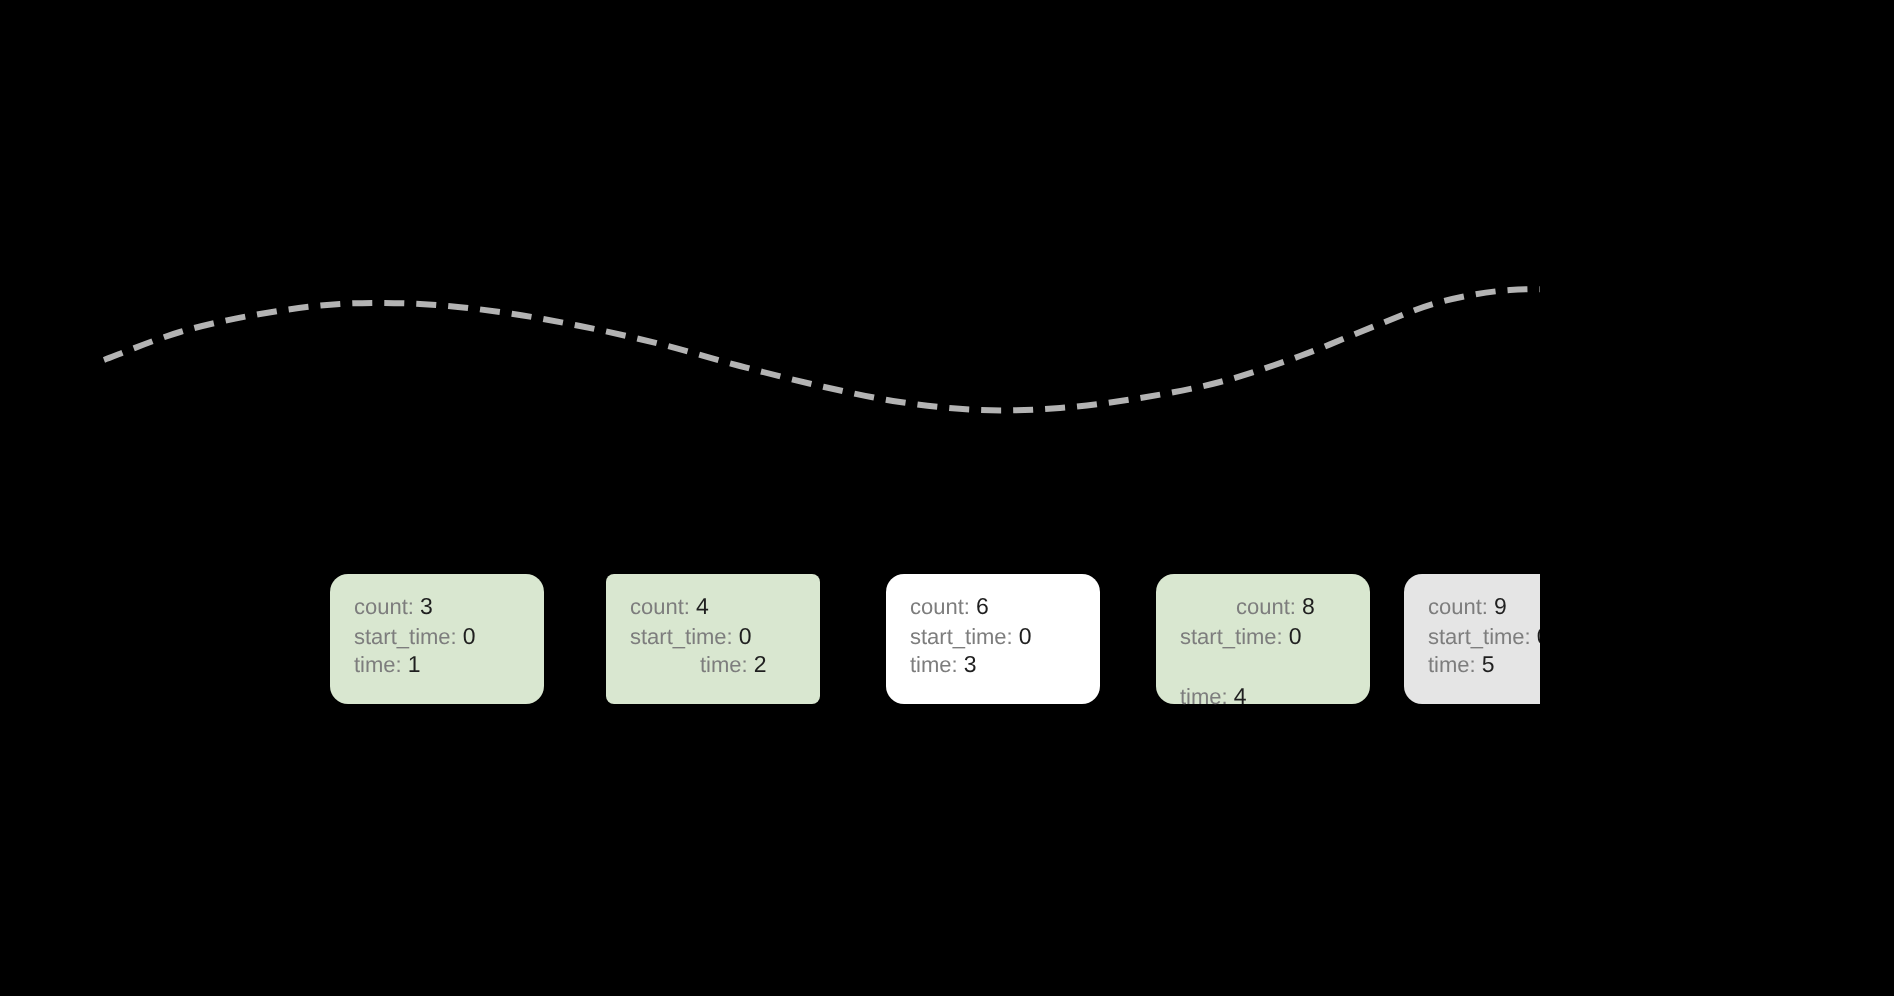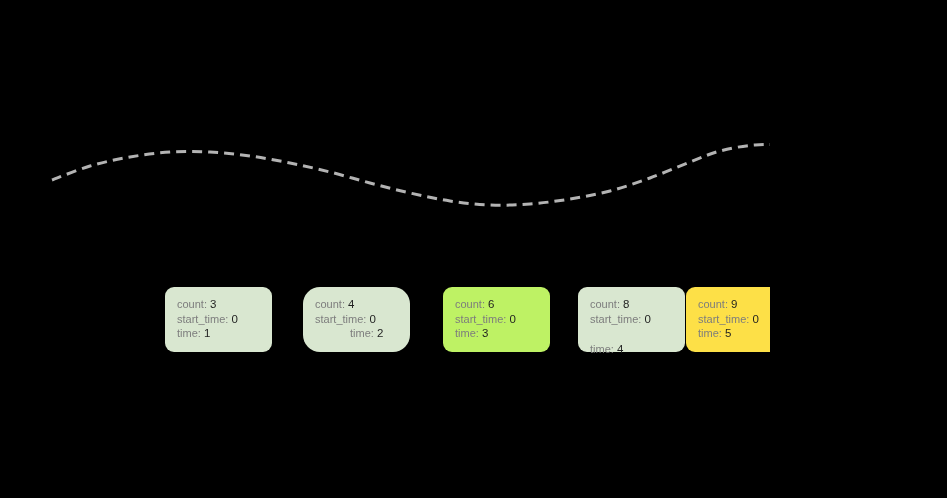--- a/index.html
+++ b/index.html
@@ -52,35 +52,35 @@
   <svg id="trend-svg" viewBox="0 0 947 498" preserveAspectRatio="none">
     <path id="trend-path" fill="none" stroke-linecap="butt" stroke-linejoin="round" d="M 52 180 C 58.33 177.67, 77.00 169.83, 90 166 C 103.00 162.17, 116.67 159.33, 130 157 C 143.33 154.67, 156.67 152.83, 170 152 C 183.33 151.17, 196.67 151.33, 210 152 C 223.33 152.67, 236.67 154.17, 250 156 C 263.33 157.83, 276.67 160.33, 290 163 C 303.33 165.67, 316.67 168.67, 330 172 C 343.33 175.33, 356.67 179.50, 370 183 C 383.33 186.50, 396.67 190.00, 410 193 C 423.33 196.00, 436.67 199.00, 450 201 C 463.33 203.00, 476.67 204.50, 490 205 C 503.33 205.50, 516.67 205.00, 530 204 C 543.33 203.00, 556.67 201.17, 570 199 C 583.33 196.83, 596.67 194.50, 610 191 C 623.33 187.50, 636.67 182.83, 650 178 C 663.33 173.17, 678.33 166.50, 690 162 C 701.67 157.50, 709.17 153.83, 720 151 C 730.83 148.17, 743.33 145.83, 755 145 C 766.67 144.17, 779.17 144.50, 790 146 C 800.83 147.50, 810.83 150.50, 820 154 C 829.17 157.50, 837.50 163.17, 845 167 C 852.50 170.83, 857.50 175.33, 865 177 C 872.50 178.67, 881.67 177.67, 890 177 C 898.33 176.33, 908.33 173.83, 915 173 C 921.67 172.17, 927.50 172.17, 930 172" stroke="#b3b3b3" stroke-width="3" stroke-dasharray="10 6"></path>
   </svg>
 
   <div id="cards-layer">
       <div class="card" style="left: 165px; top: 287px; background: rgb(217, 231, 208); border-radius: 9px;">
         <div class="card-line" style="color: rgb(125, 125, 125);"><span class="lbl">count:</span> <span class="val" style="color: rgb(31, 31, 31);">3</span></div>
         <div class="card-line" style="color: rgb(125, 125, 125);"><span class="lbl">start_time:</span> <span class="val" style="color: rgb(31, 31, 31);">0</span></div>
         <div class="card-line" style="color: rgb(125, 125, 125);"><span class="lbl">time:</span> <span class="val" style="color: rgb(31, 31, 31);">1</span></div>
       </div>
-      <div class="card" style="left: 303px; top: 287px; background: rgb(217, 231, 208); border-radius: 17px;">
+      <div class="card" style="left: 303px; top: 287px; background: rgb(217, 231, 208); border-radius: 4px;">
         <div class="card-line" style="color: rgb(125, 125, 125);"><span class="lbl">count:</span> <span class="val" style="color: rgb(31, 31, 31);">4</span></div>
         <div class="card-line" style="color: rgb(125, 125, 125);"><span class="lbl">start_time:</span> <span class="val" style="color: rgb(31, 31, 31);">0</span></div>
         <div class="card-line" style="color: rgb(125, 125, 125); margin-left: 35px;"><span class="lbl">time:</span> <span class="val" style="color: rgb(31, 31, 31);">2</span></div>
       </div>
-      <div class="card" style="left: 443px; top: 287px; background: #bef264; border-radius: 9px;">
+      <div class="card" style="left: 443px; top: 287px; background: #ffffff; border-radius: 9px;">
         <div class="card-line" style="color: rgb(125, 125, 125);"><span class="lbl">count:</span> <span class="val" style="color: rgb(31, 31, 31);">6</span></div>
         <div class="card-line" style="color: rgb(125, 125, 125);"><span class="lbl">start_time:</span> <span class="val" style="color: rgb(31, 31, 31);">0</span></div>
         <div class="card-line" style="color: rgb(125, 125, 125);"><span class="lbl">time:</span> <span class="val" style="color: rgb(31, 31, 31);">3</span></div>
       </div>
       <div class="card" style="left: 578px; top: 287px; background: rgb(217, 231, 208); border-radius: 9px;">
-        <div class="card-line" style="color: rgb(125, 125, 125);"><span class="lbl">count:</span> <span class="val" style="color: rgb(31, 31, 31);">8</span></div>
+        <div class="card-line" style="color: rgb(125, 125, 125); margin-left: 28px;"><span class="lbl">count:</span> <span class="val" style="color: rgb(31, 31, 31);">8</span></div>
         <div class="card-line" style="color: rgb(125, 125, 125);"><span class="lbl">start_time:</span> <span class="val" style="color: rgb(31, 31, 31);">0</span></div>
         <div class="card-line" style="color: rgb(125, 125, 125); margin-top: 16px;"><span class="lbl">time:</span> <span class="val" style="color: rgb(31, 31, 31);">4</span></div>
       </div>
-      <div class="card" style="left: 686px; top: 287px; background: #fde047; border-radius: 9px;">
+      <div class="card" style="left: 702px; top: 287px; background: #e5e5e5; border-radius: 9px;">
         <div class="card-line" style="color: rgb(125, 125, 125);"><span class="lbl">count:</span> <span class="val" style="color: rgb(31, 31, 31);">9</span></div>
         <div class="card-line" style="color: rgb(125, 125, 125);"><span class="lbl">start_time:</span> <span class="val" style="color: rgb(31, 31, 31);">0</span></div>
         <div class="card-line" style="color: rgb(125, 125, 125);"><span class="lbl">time:</span> <span class="val" style="color: rgb(31, 31, 31);">5</span></div>
       </div>
     </div>
 
 </div>
 
 </body></html>

